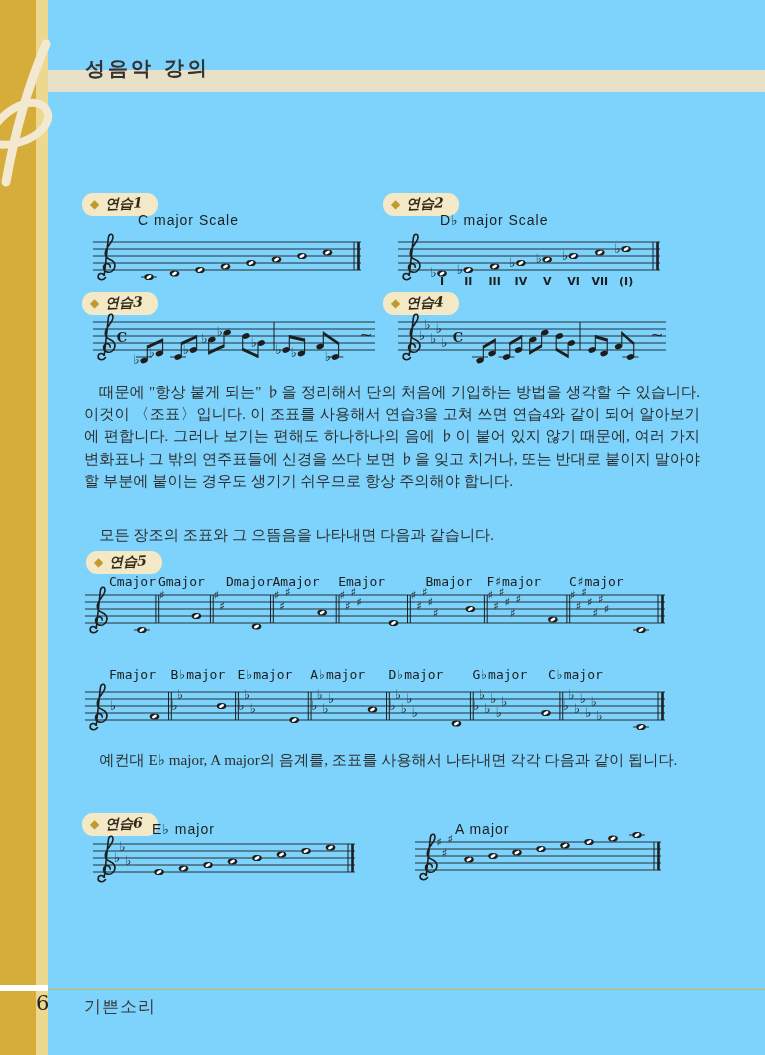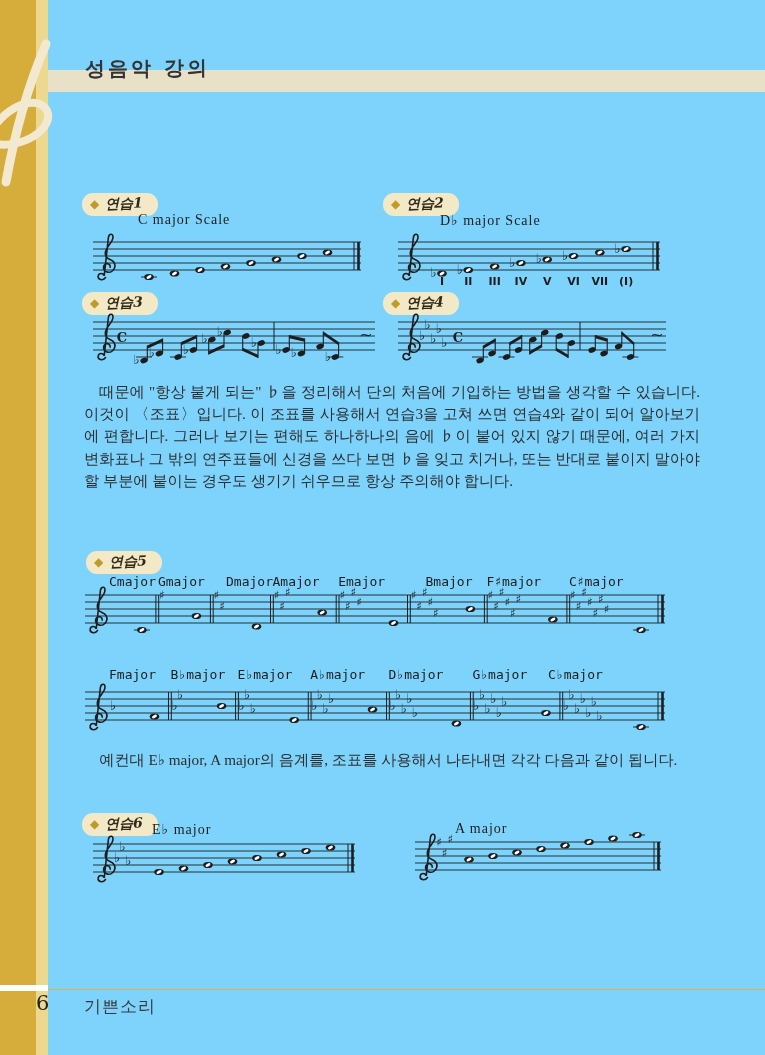--- a/index.html
+++ b/index.html
@@ -14,21 +14,21 @@
   .title{position:absolute;left:85px;top:55px;font-size:20px;font-weight:bold;
          letter-spacing:3px;color:#333;font-family:"DejaVu Serif",serif;transform:rotate(-0.5deg);}
   
   .badge{position:absolute;display:inline-flex;align-items:center;background:#f3e9c7;
          border-radius:11px;padding:2px 15px 3px 8px;height:18px;}
   .dia{color:#bf9b2b;font-size:12px;line-height:1;margin-right:6px;
        font-family:"DejaVu Sans",sans-serif;}
   .blabel{font-family:"DejaVu Serif",serif;font-style:italic;font-weight:bold;font-size:14px;
           color:#33291a;transform:rotate(-2deg);white-space:nowrap;}
   
-  .caption{position:absolute;font-family:Liberation Serif, serif;font-size:14px;
+  .caption{position:absolute;font-family:Liberation Sans, sans-serif;font-size:14px;
            color:#1d1d1d;letter-spacing:1px;white-space:nowrap;}
   .labels{position:absolute;height:16px;}
   .labels span{position:absolute;top:0;font-family:"DejaVu Sans Mono",monospace;
                font-size:13px;color:#1d1d1d;white-space:nowrap;}
   
   .staff{position:absolute;}
   .staff svg{display:block;}
   
   .body-text{position:absolute;margin:0;font-size:15.2px;line-height:22.2px;
              text-align:justify;text-indent:1em;color:#2e2e2e;}
@@ -496,20 +496,21 @@
         <ellipse cx="198" cy="-3.5" rx="2.7" ry="1.4" fill="#fff" transform="rotate(-28 198 -3.5)"></ellipse>
         <line x1="214" y1="-7" x2="230" y2="-7" stroke="#1d1d1d" stroke-width="0.9"></line>
         <ellipse cx="222" cy="-7" rx="4.8" ry="3.1" fill="#1d1d1d"></ellipse>
         <ellipse cx="222" cy="-7" rx="2.7" ry="1.4" fill="#fff" transform="rotate(-28 222 -7)"></ellipse>
         <line x1="239" y1="0" x2="239" y2="28" stroke="#1d1d1d" stroke-width="1"></line>
         <line x1="243.5" y1="0" x2="243.5" y2="28" stroke="#1d1d1d" stroke-width="2.6"></line>
       </svg>
     </div>
 
   <p class="body-text" style="left:84px;top:381px;width:616px">때문에 "항상 붙게 되는" ♭을 정리해서 단의 처음에 기입하는 방법을 생각할 수 있습니다.  이것이 〈조표〉입니다.  이 조표를 사용해서 연습3을 고쳐 쓰면 연습4와 같이 되어 알아보기에 편합니다.  그러나 보기는 편해도 하나하나의 음에 ♭이 붙어 있지 않기 때문에, 여러 가지 변화표나 그 밖의 연주표들에 신경을 쓰다 보면 ♭을 잊고 치거나, 또는 반대로 붙이지 말아야 할 부분에 붙이는 경우도 생기기 쉬우므로 항상 주의해야 합니다.</p>
+  <p class="body-text" style="left:84px;top:524px;width:616px">모든 장조의 조표와 그 으뜸음을 나타내면 다음과 같습니다.</p>
   <p class="body-text" style="left:84px;top:749px;width:616px">예컨대 E♭ major, A major의 음계를, 조표를 사용해서 나타내면 각각 다음과 같이 됩니다.</p>
 
   <div class="footer-gap"></div>
   <div class="footer-line"></div>
   <div class="page-num">6</div>
   <div class="book-title">기쁜소리</div>
 
 </div>
 
 </body></html>

